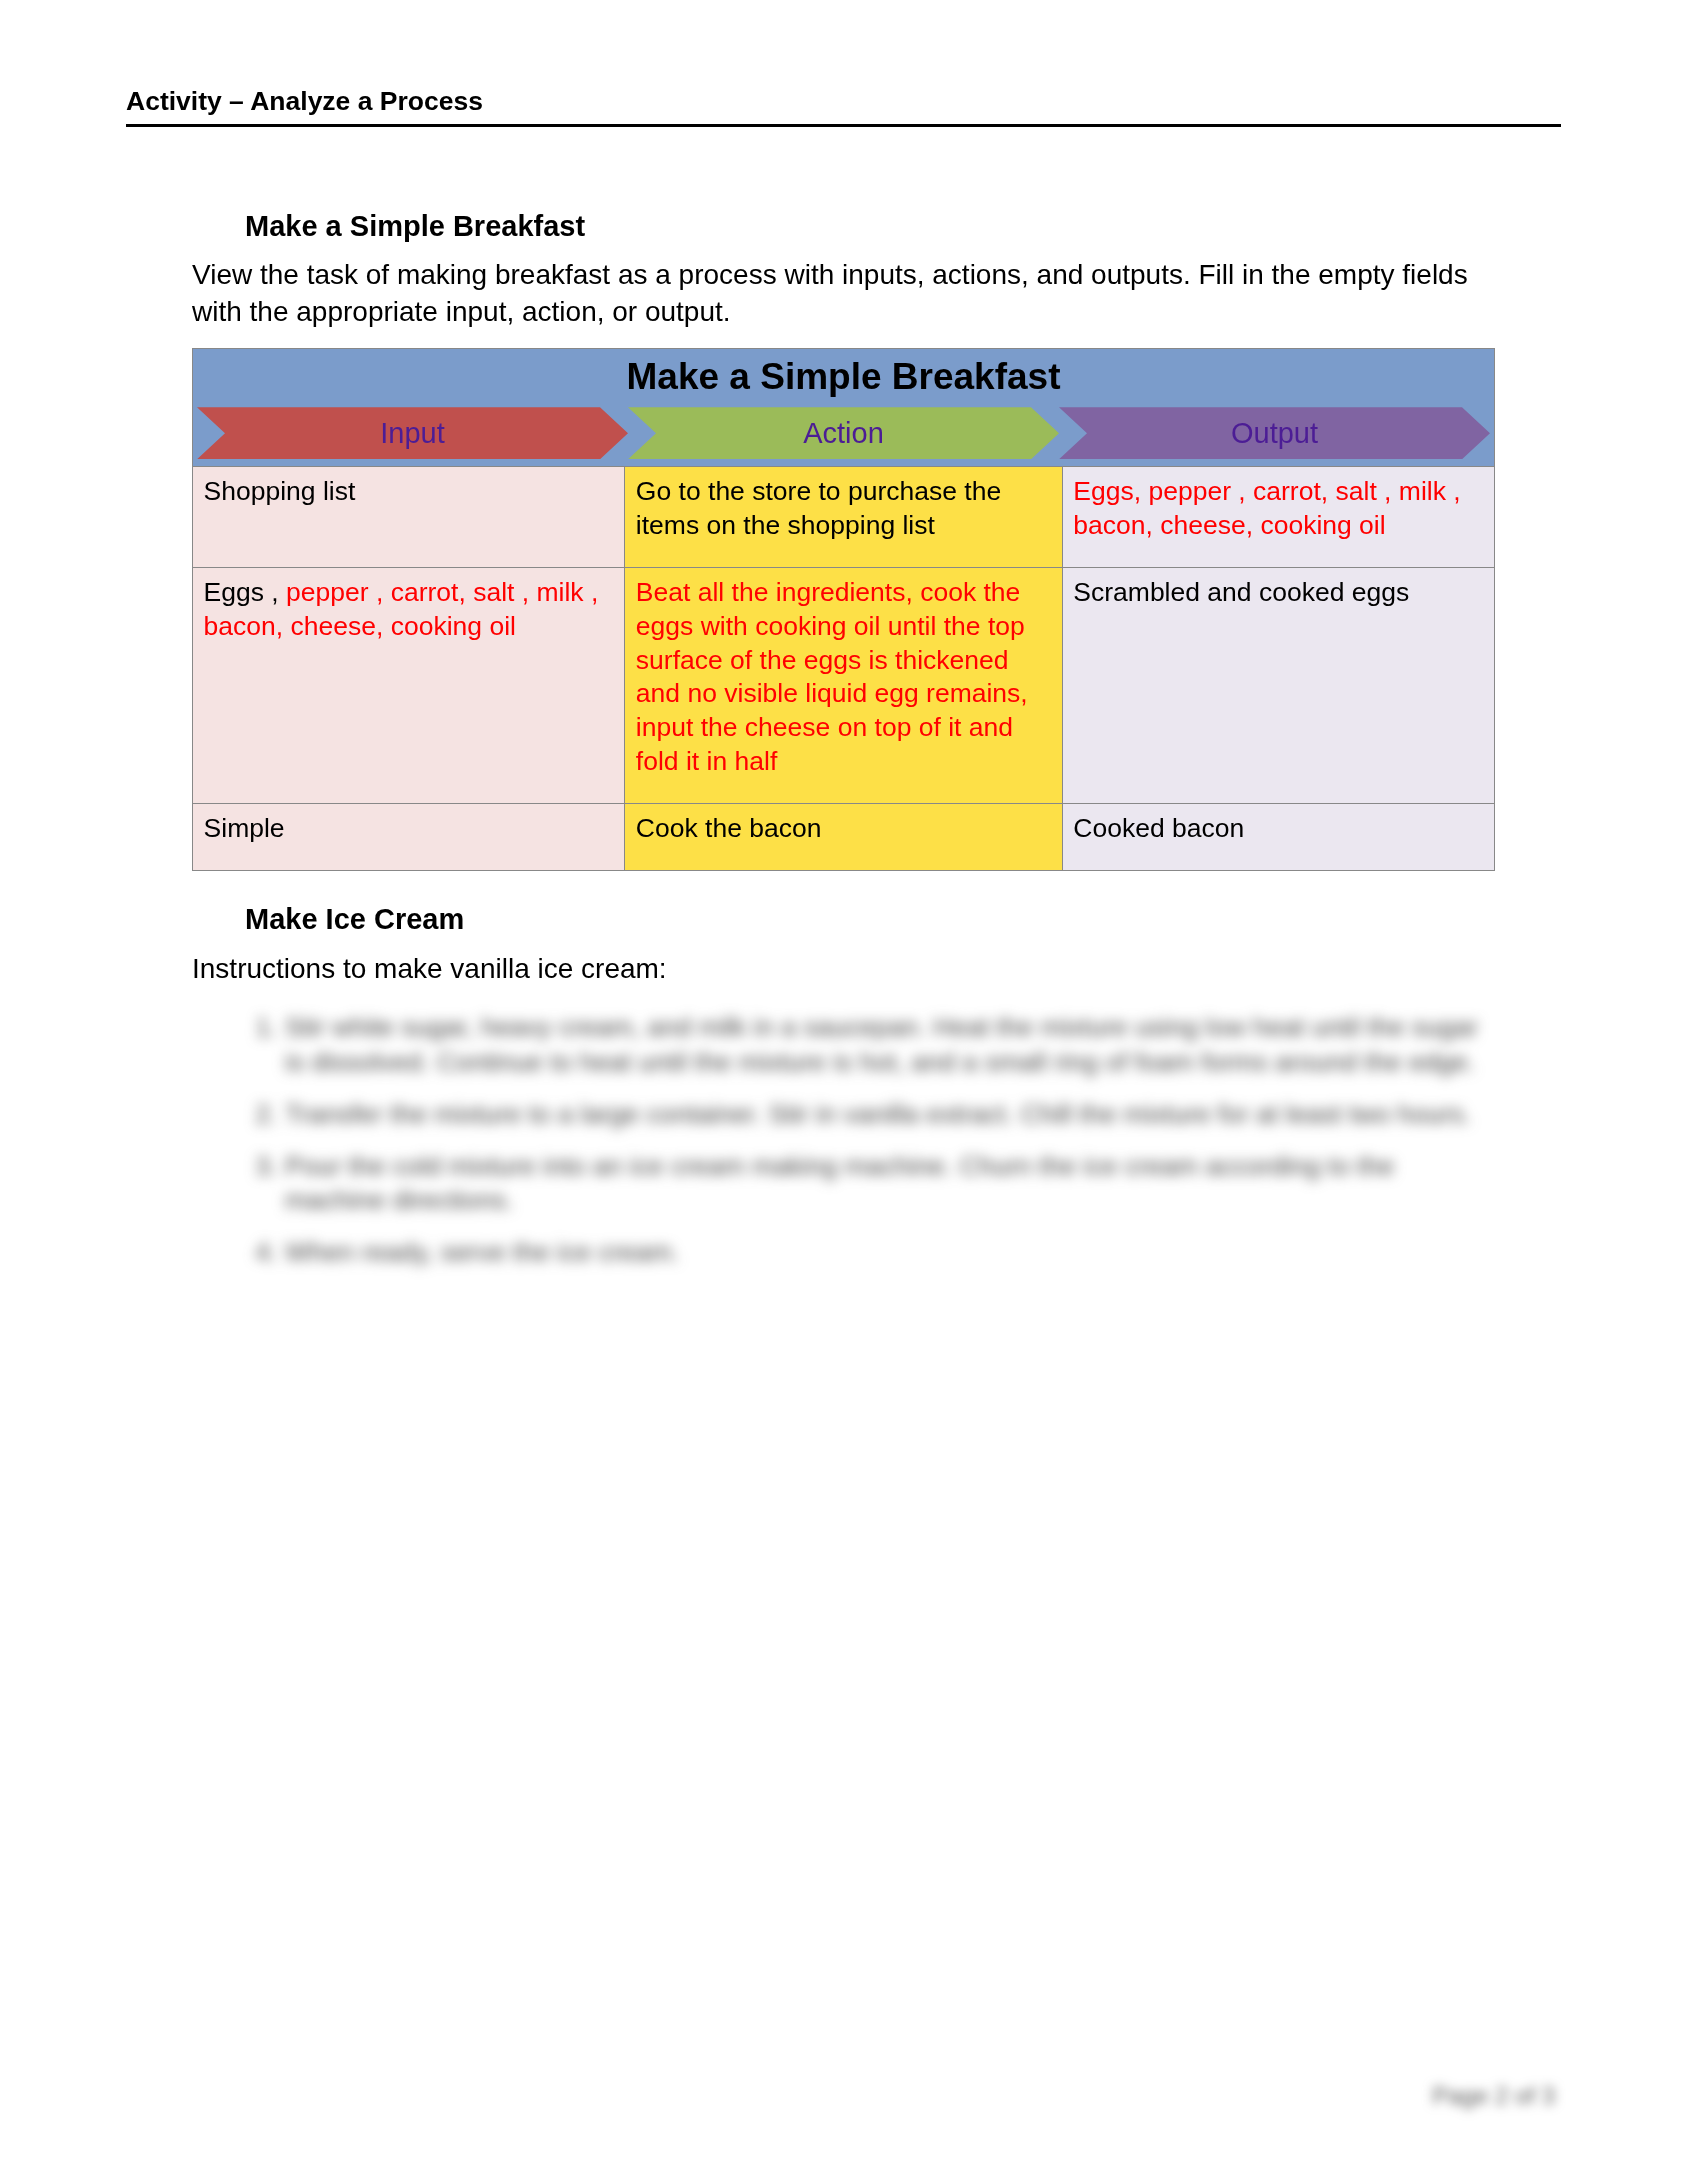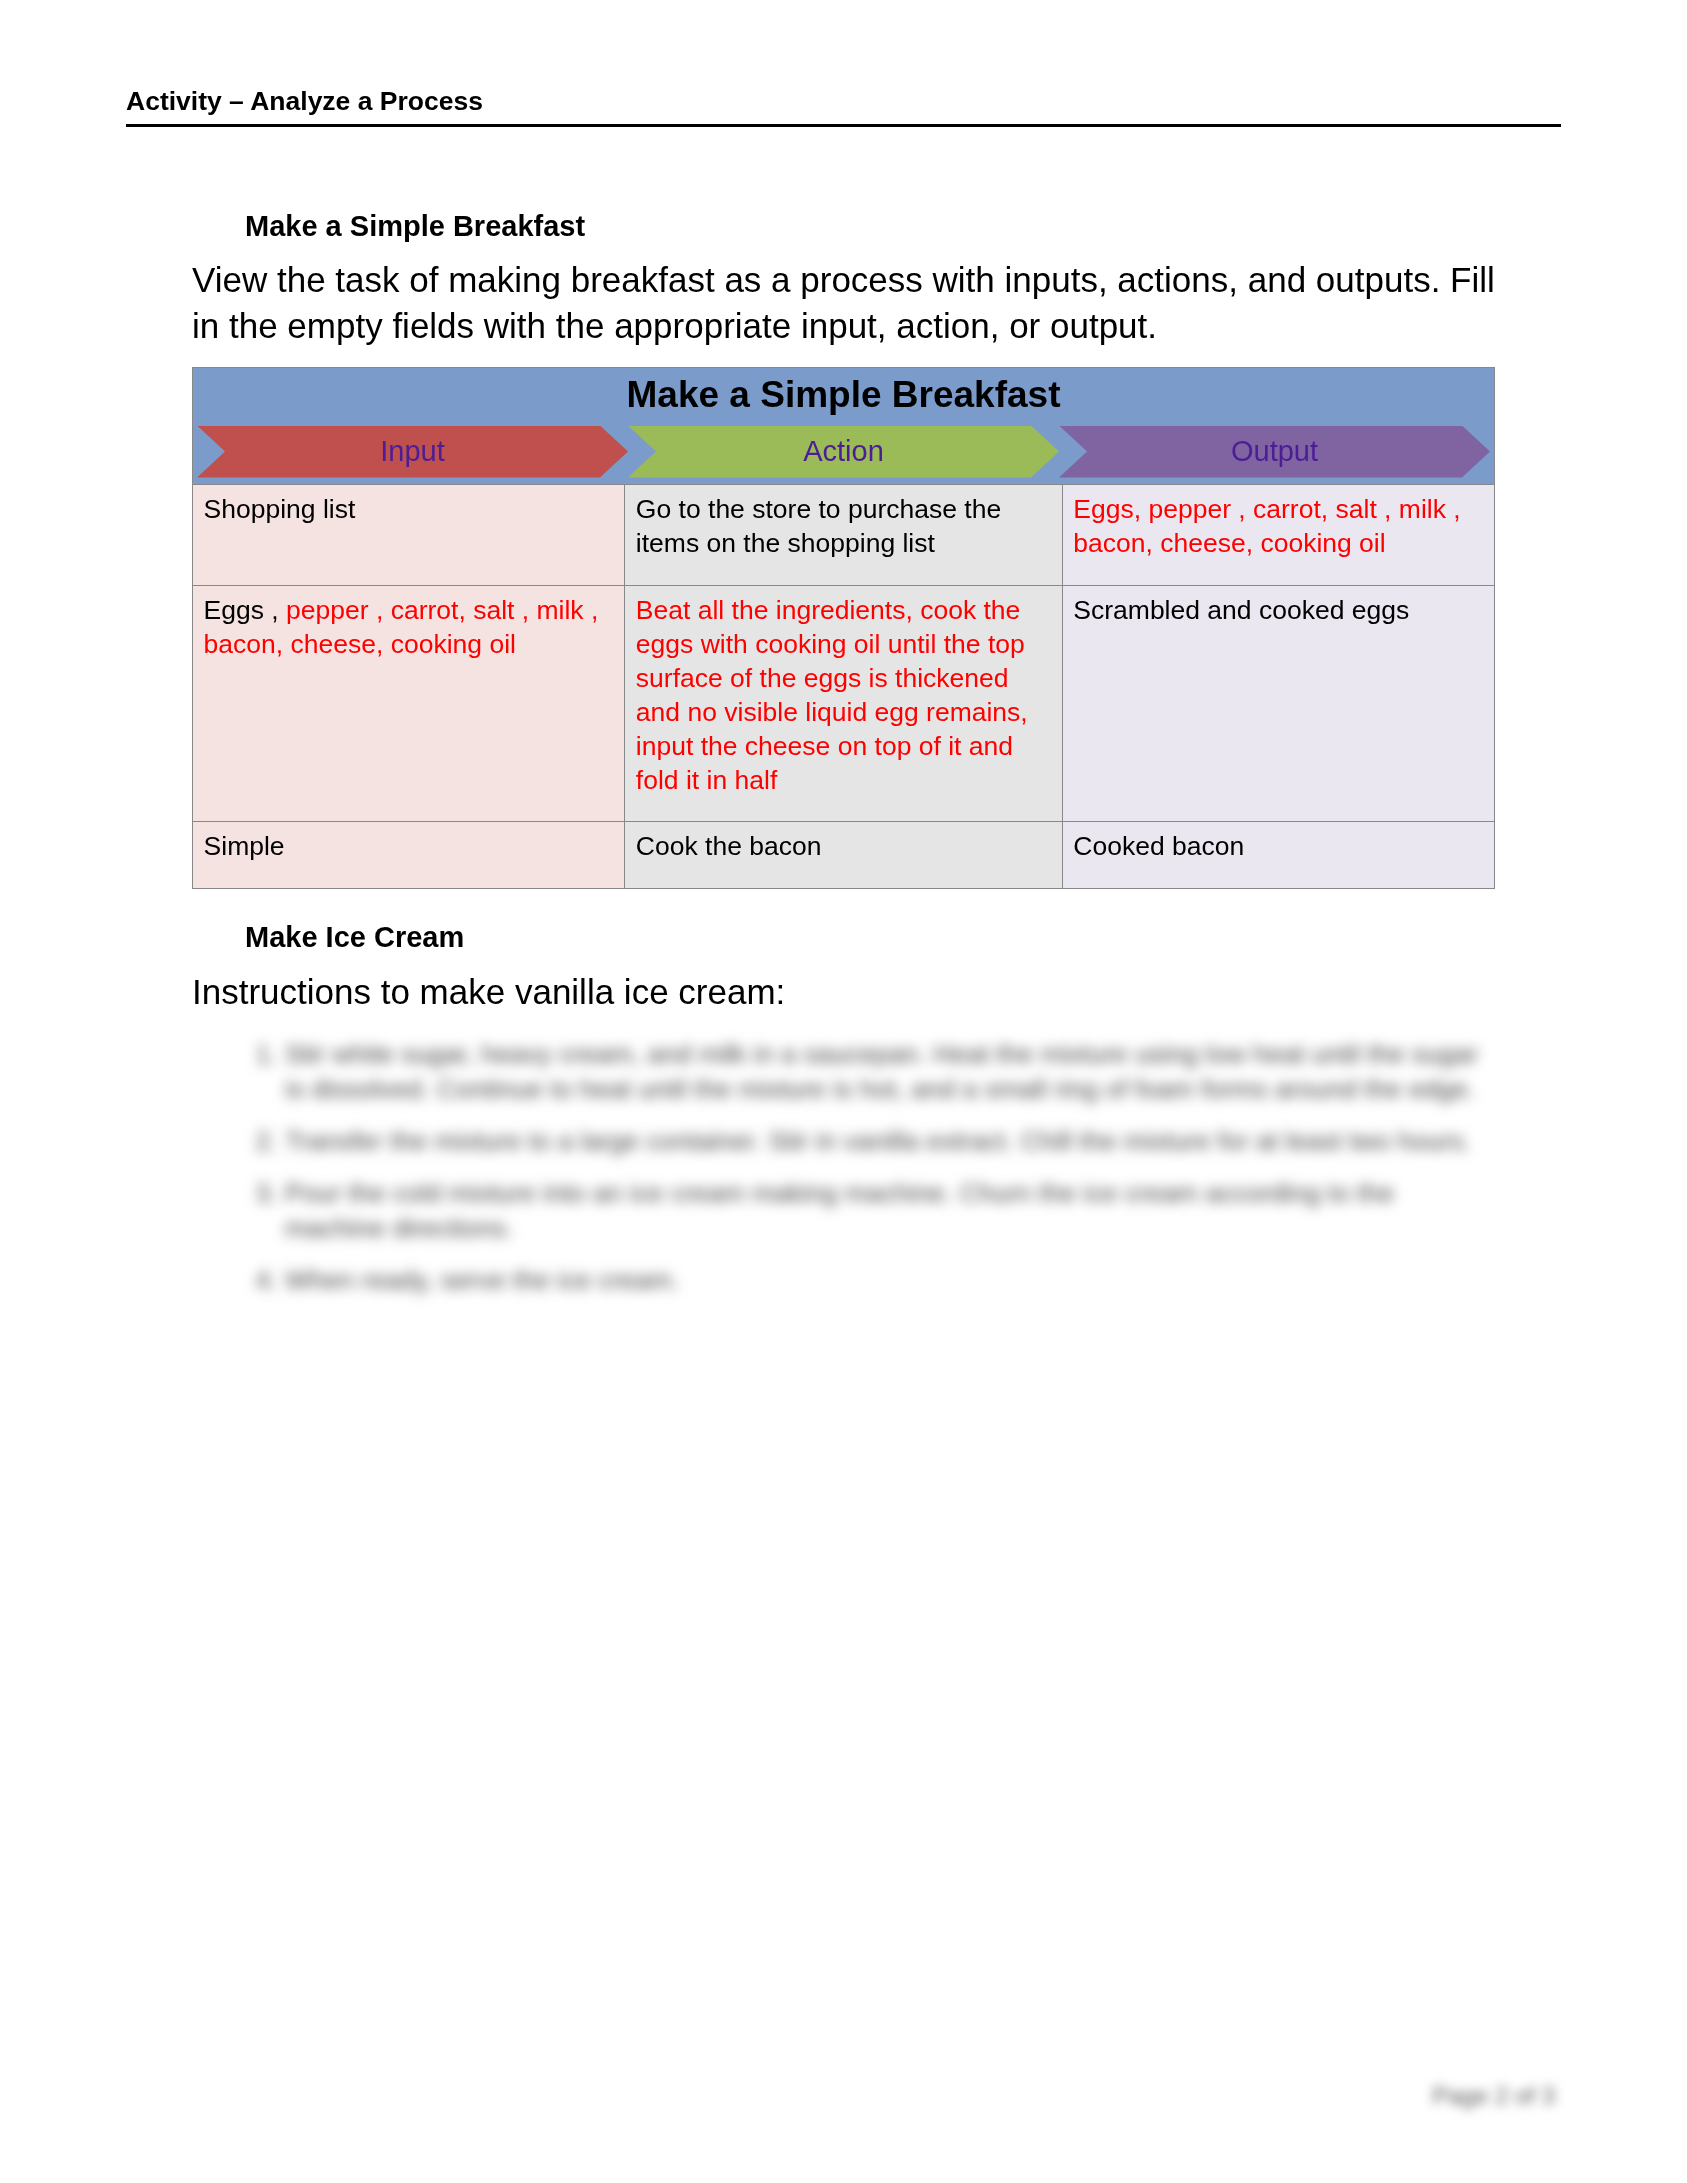--- a/index.html
+++ b/index.html
@@ -28,21 +28,21 @@
   }
   .content {
     padding: 0 66px;
   }
   .section-title {
     font-size: 29px;
     font-weight: 700;
     margin: 0 0 14.6px 53px;
   }
   .section-para {
-    font-size: 35px;
+    font-size: 28px;
     line-height: 1.30;
     margin: 0 0 18.5px 0;
   }
   
   .process-table {
     width: 100%;
     border-collapse: collapse;
     table-layout: fixed;
   }
   .process-table td, .process-table th {
@@ -100,21 +100,21 @@
     position: relative;
     z-index: 1;
     font-family: "Liberation Sans", Arial, sans-serif;
   }
   .process-table tbody td {
     font-size: 26.5px;
     line-height: 1.28;
     padding: 8px 10.6px 24px 10.6px;
   }
   td.col-input  { background: #f5e3e2; }
-  td.col-action { background: #e5e5e5; }
+  td.col-action { background: #fde047; }
   td.col-output { background: #ebe7f0; }
   td.short { padding-bottom: 8px; }
   .red { color: #ff0000; }
   
   ol.blurred-list {
     font-size: 26.5px;
     line-height: 1.32;
     padding-left: 93px;
     margin: 22.5px 0 0 0;
     color: #444;

